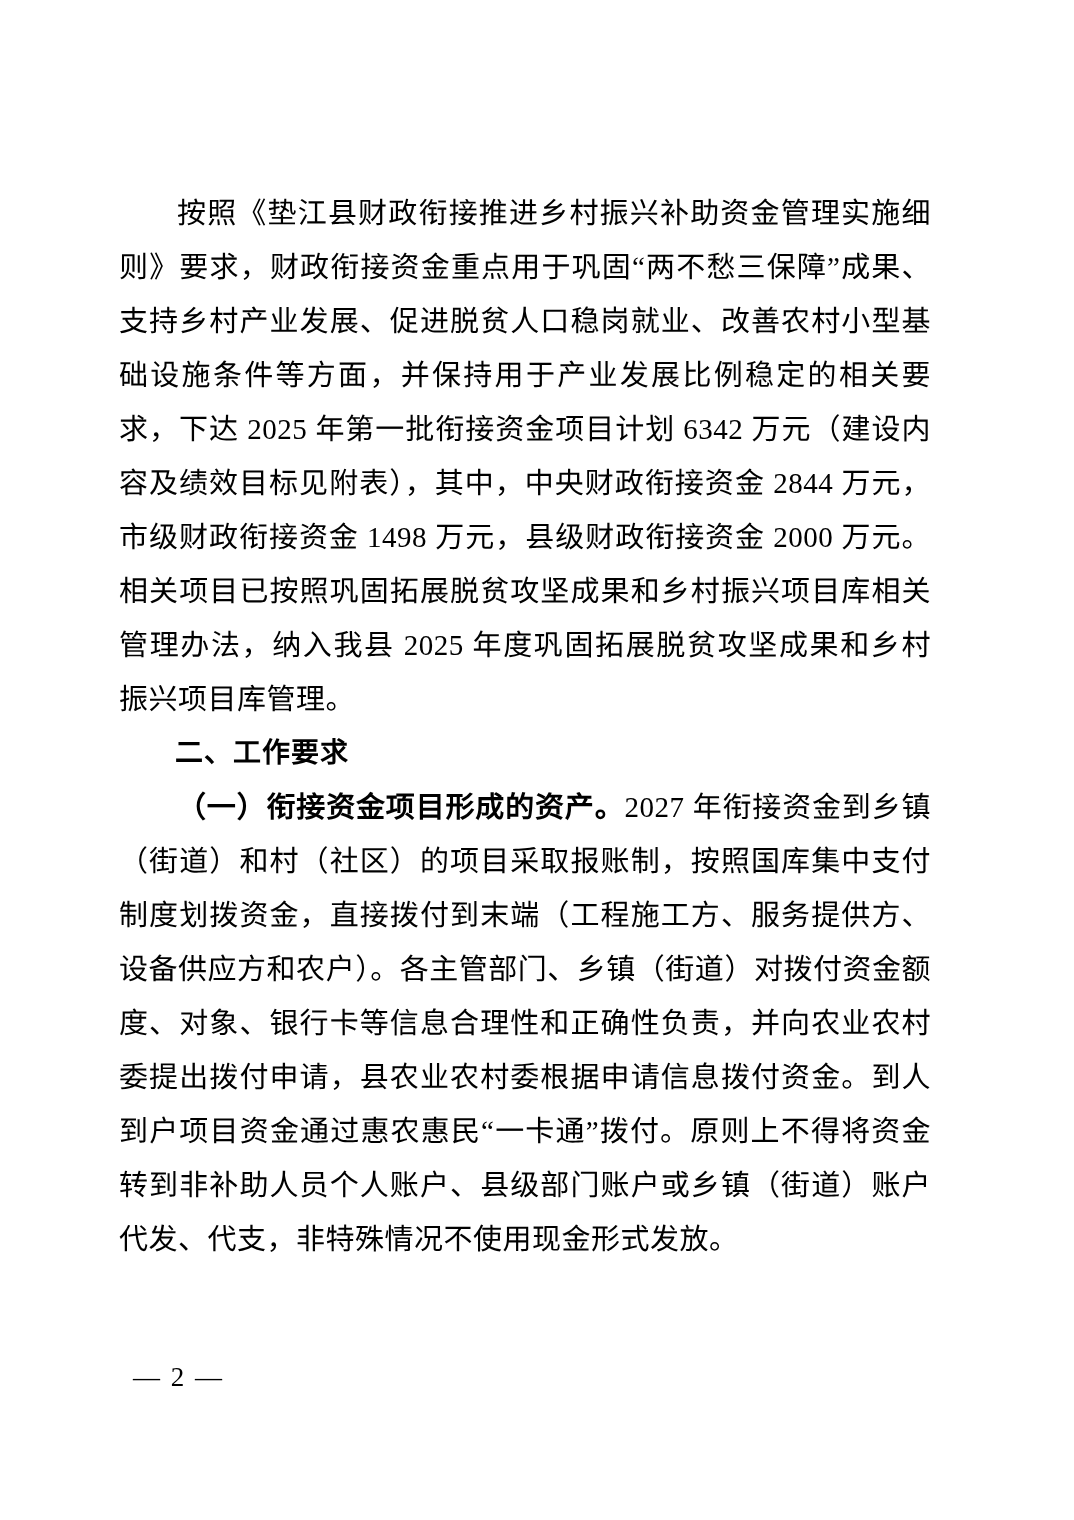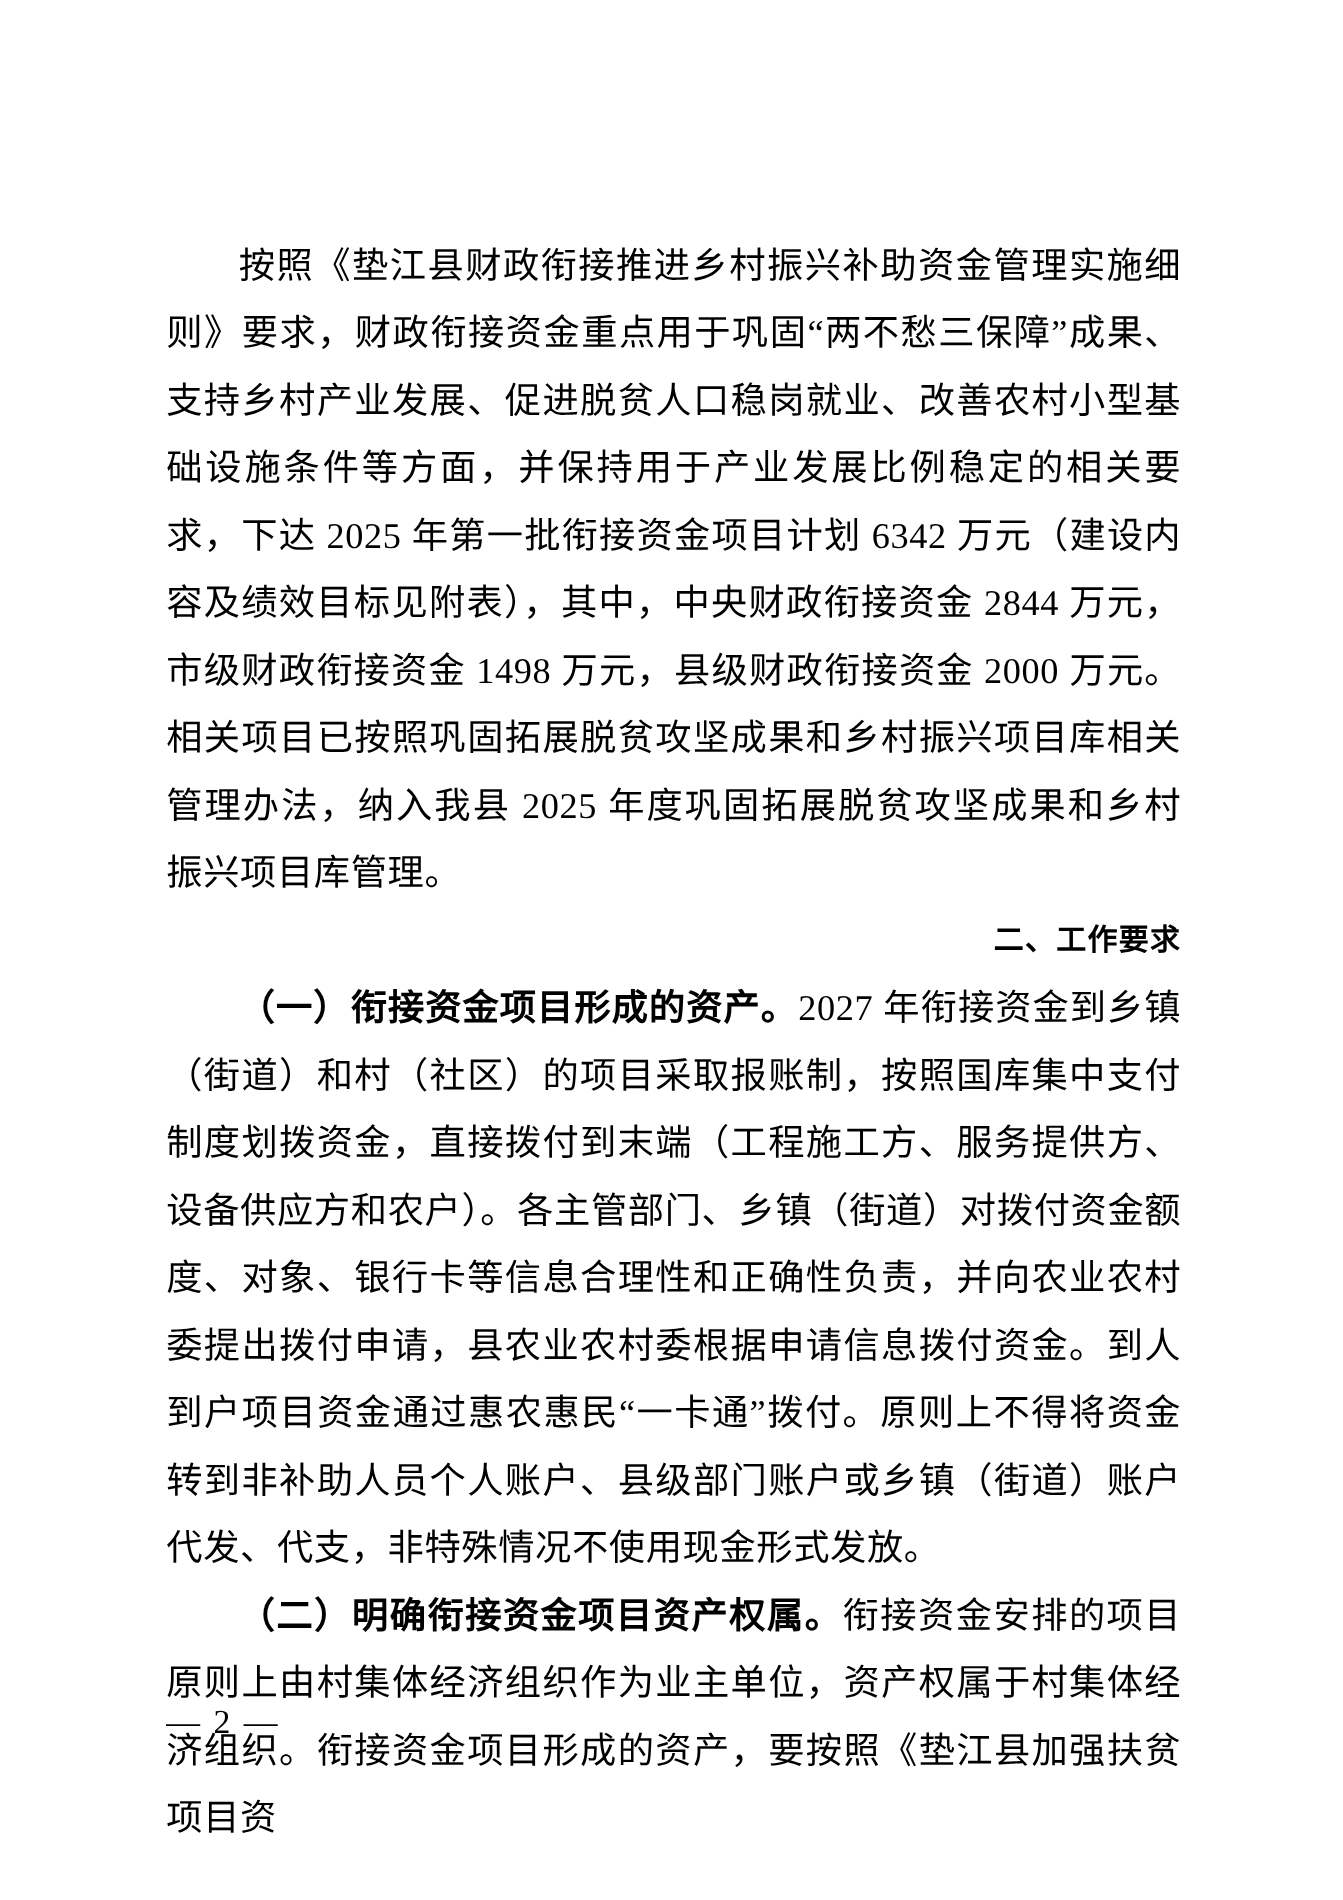--- a/index.html
+++ b/index.html
@@ -12,42 +12,41 @@
     position: relative;
     width: 1074px;
     height: 1520px;
     background: #ffffff;
     overflow: hidden;
     font-family: "Liberation Serif", "DejaVu Serif", serif;
     color: #000000;
   }
   .content {
     position: absolute;
-    left: 133px;
+    left: 119px;
     top: 186px;
     width: 812px;
   }
   .body-text {
     margin: 0;
     font-size: 29px;
     line-height: 54px;
     text-align: justify;
     text-indent: 2em;
     letter-spacing: 0.5px;
     word-break: break-all;
   }
   .section-heading {
     margin: 0;
-    font-family: Liberation Serif, serif;
+    font-family: Liberation Sans, sans-serif;
     font-weight: 700;
-    font-size: 24px;
+    font-size: 28px;
     line-height: 54px;
     text-indent: 2em;
     letter-spacing: 1px;
-    text-align: right;
   }
   .item-lead {
     font-weight: 700;
   }
   .page-footer {
     position: absolute;
     left: 133px;
     top: 1360px;
     font-size: 27px;
     line-height: 34px;
@@ -59,17 +58,16 @@
 <body>
 
 <div class="page">
   <div class="content">
     <p class="body-text">按照《垫江县财政衔接推进乡村振兴补助资金管理实施细则》要求，财政衔接资金重点用于巩固“两不愁三保障”成果、支持乡村产业发展、促进脱贫人口稳岗就业、改善农村小型基础设施条件等方面，并保持用于产业发展比例稳定的相关要求，下达 2025 年第一批衔接资金项目计划 6342 万元（建设内容及绩效目标见附表），其中，中央财政衔接资金 2844 万元，市级财政衔接资金 1498 万元，县级财政衔接资金 2000 万元。相关项目已按照巩固拓展脱贫攻坚成果和乡村振兴项目库相关管理办法，纳入我县 2025 年度巩固拓展脱贫攻坚成果和乡村振兴项目库管理。</p>
 
     <h2 class="section-heading">二、工作要求</h2>
 
     <p class="body-text"><span class="item-lead">（一）衔接资金项目形成的资产。</span><span>2027 年衔接资金到乡镇（街道）和村（社区）的项目采取报账制，按照国库集中支付制度划拨资金，直接拨付到末端（工程施工方、服务提供方、设备供应方和农户）。各主管部门、乡镇（街道）对拨付资金额度、对象、银行卡等信息合理性和正确性负责，并向农业农村委提出拨付申请，县农业农村委根据申请信息拨付资金。到人到户项目资金通过惠农惠民“一卡通”拨付。原则上不得将资金转到非补助人员个人账户、县级部门账户或乡镇（街道）账户代发、代支，非特殊情况不使用现金形式发放。</span></p>
 
-    <p class="body-text"><span class="item-lead">（二）明确衔接资金项目资产权属。</span><span>衔接资金安排的项目原则上由村集体经济组织作为业主单位，资产权属于村集体经济组织。衔接资金项目形成的资产，要按照《垫江县加强扶贫项目资</span></p>
   </div>
 
   <div class="page-footer">— 2 —</div>
 </div>
 
 </body></html>

